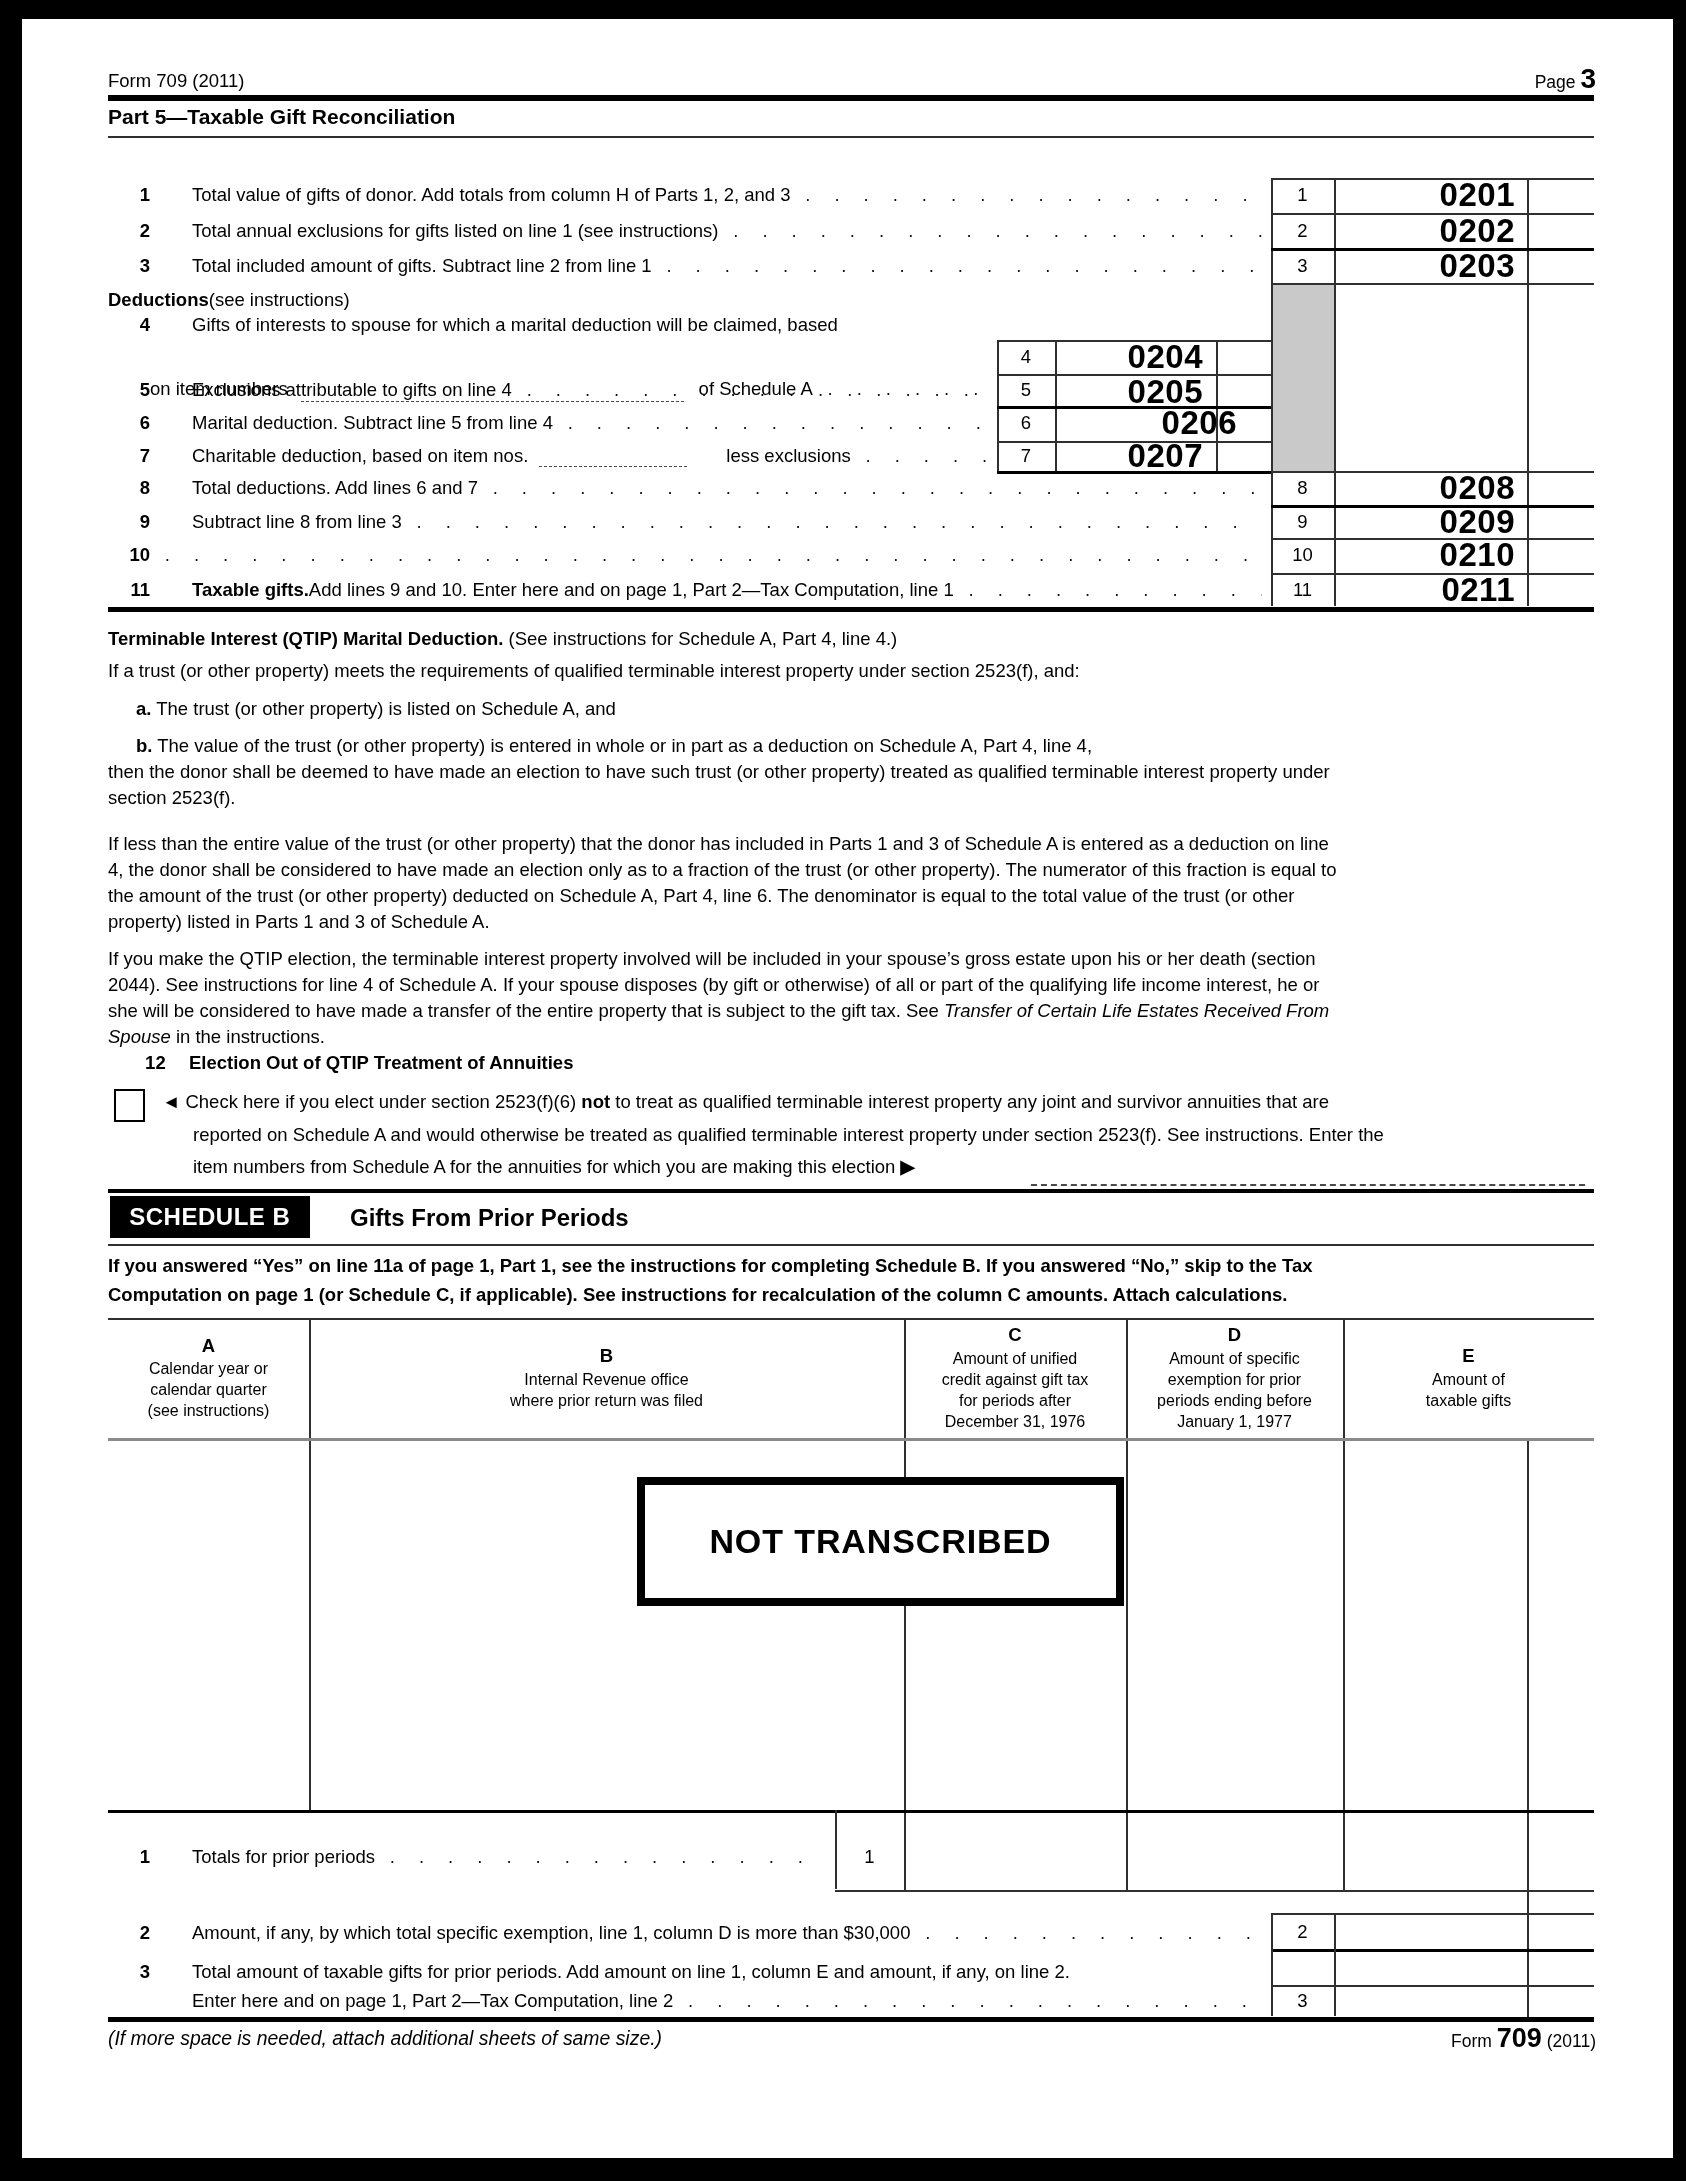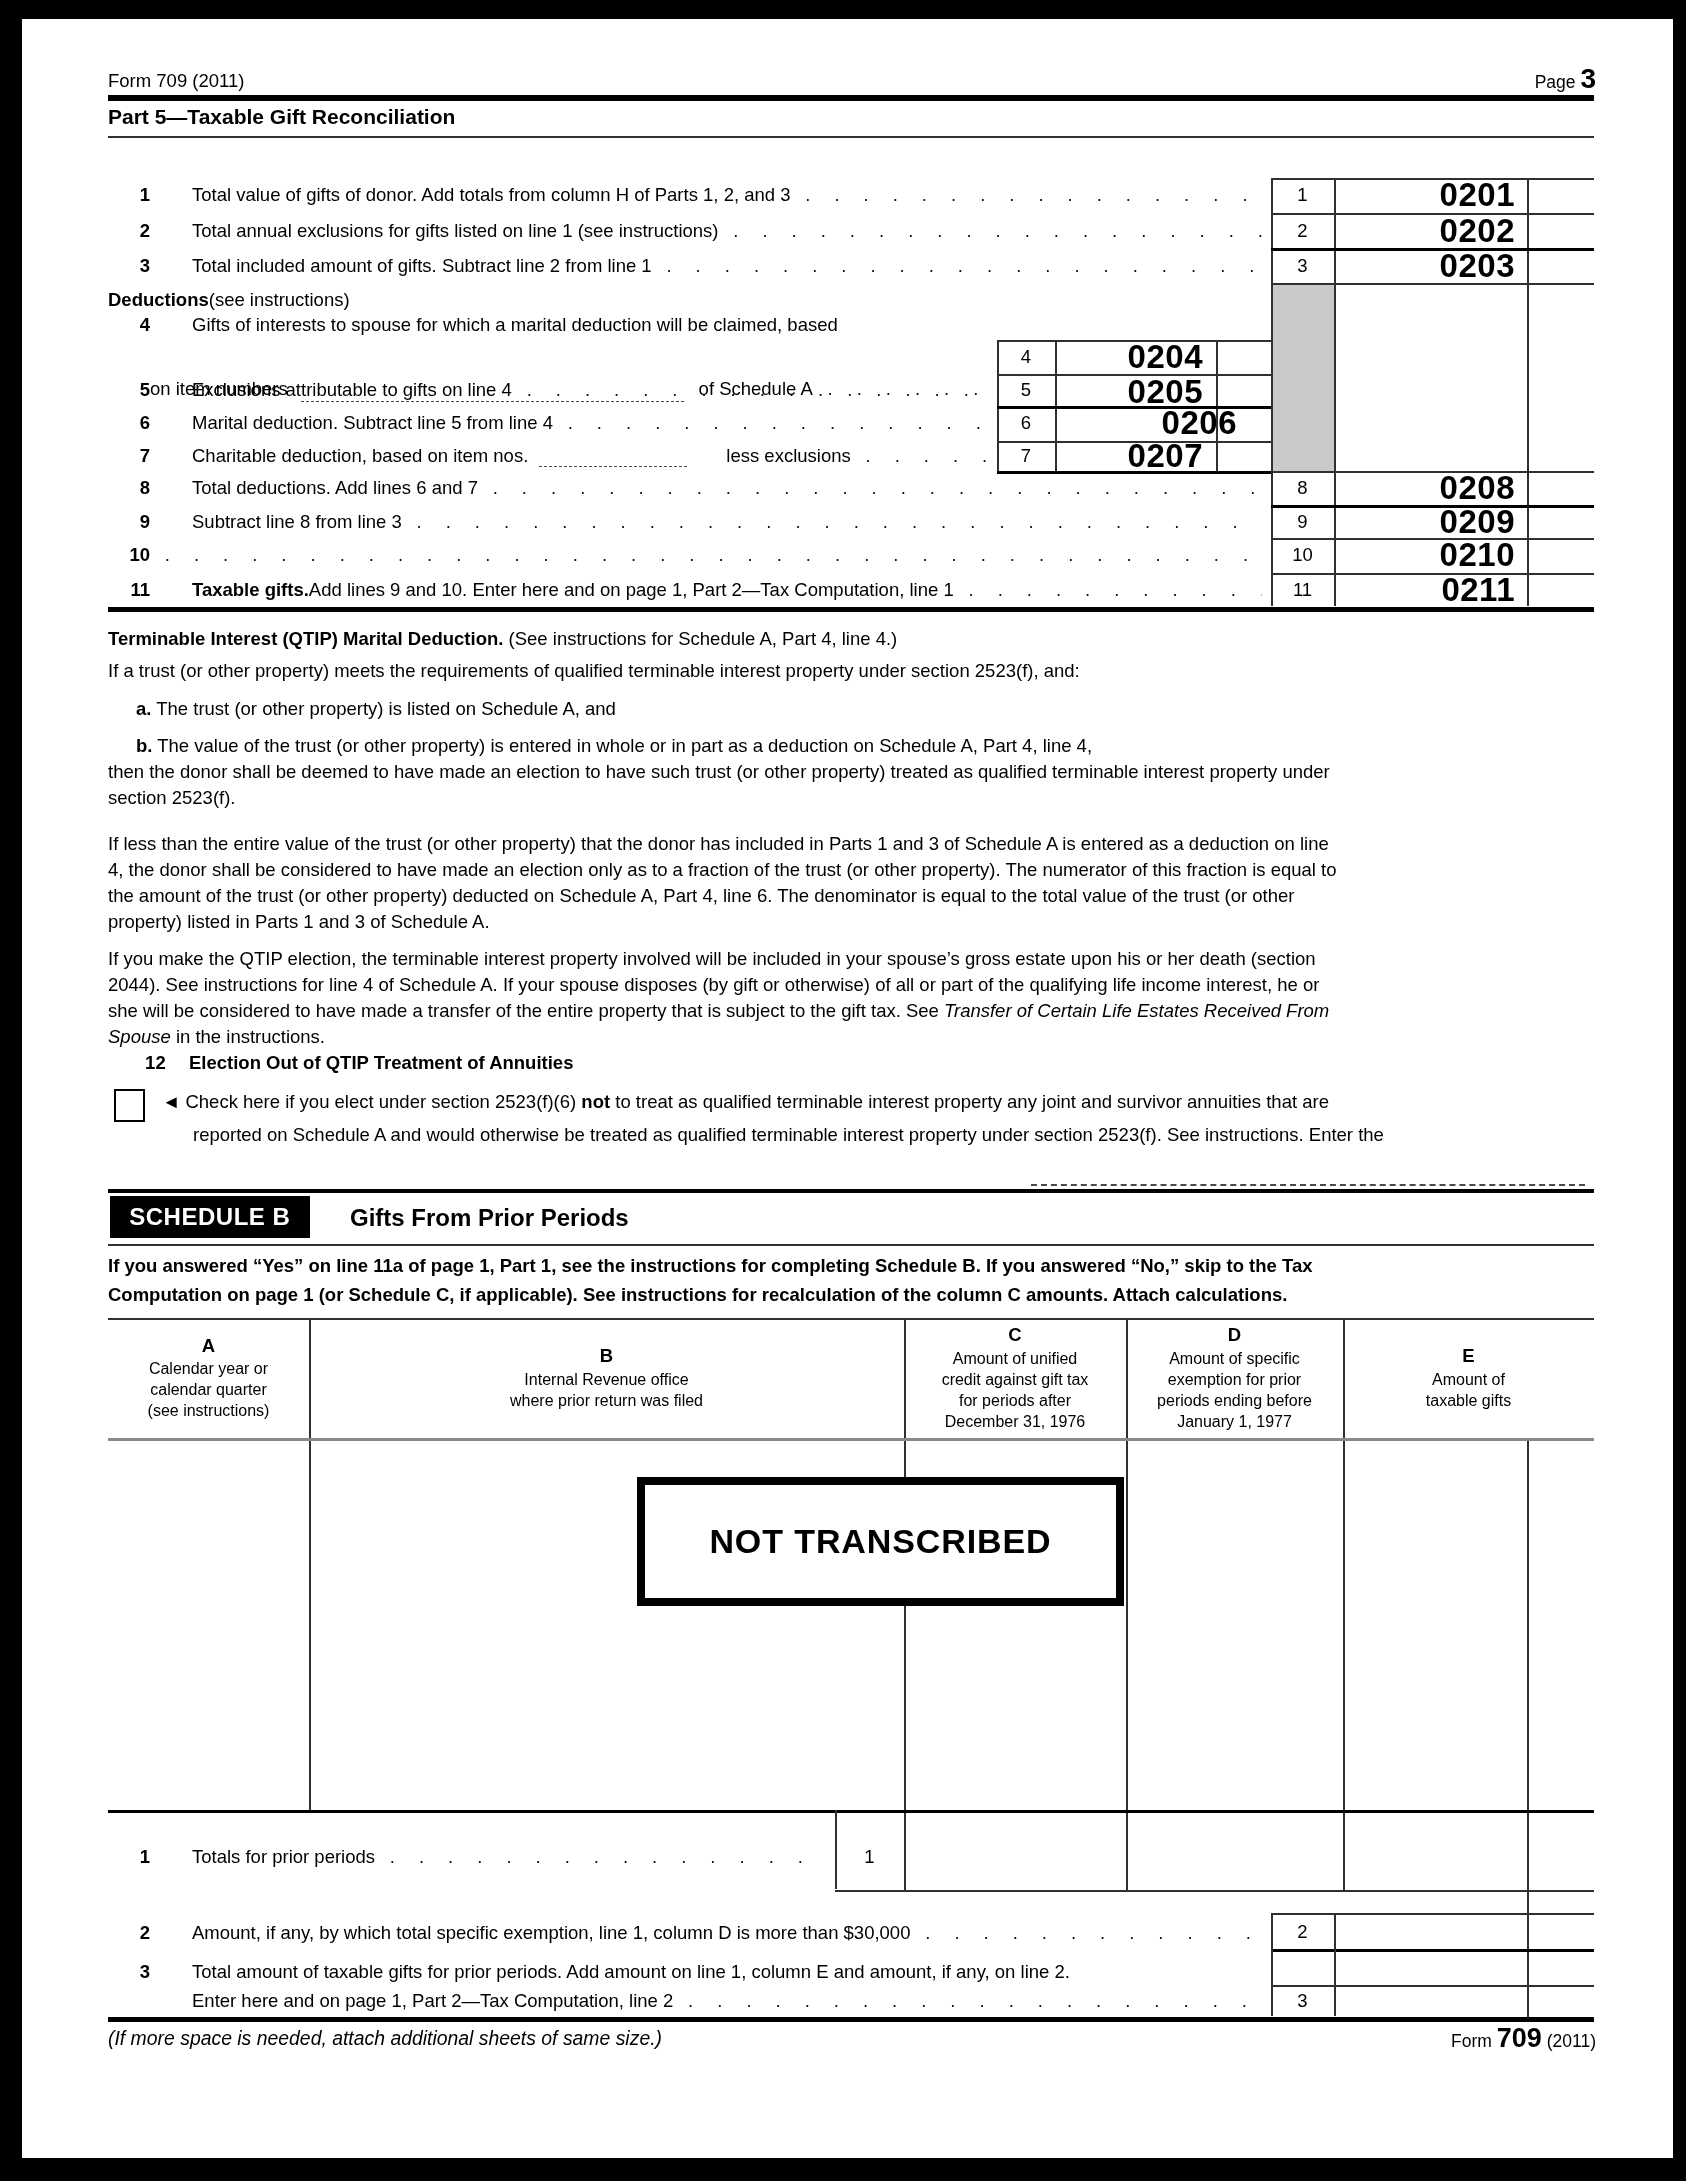--- a/index.html
+++ b/index.html
@@ -198,20 +198,23 @@
   </div>
 
   <div class="abs" style="left:108px;top:1052px;width:1486px;height:137px;font-size:18.5px;">
     <div class="abs b" style="left:15.7px;top:0;width:42px;text-align:right;">12</div>
     <div class="abs b" style="left:81px;top:0;">Election Out of QTIP Treatment of Annuities</div>
     <div class="cb" style="left:5.5px;top:37px;"></div>
     <div class="abs" style="left:54px;top:39px;white-space:nowrap;">
       <span>◄</span><span> Check here if you elect under section 2523(f)(6) </span><span class="b">not</span><span> to treat as qualified terminable interest property any joint and survivor annuities that are</span>
     </div>
     <div class="abs" style="left:85px;top:72px;white-space:nowrap;">reported on Schedule A and would otherwise be treated as qualified terminable interest property under section 2523(f). See instructions. Enter the</div>
+    <div class="abs" style="left:85px;top:104px;white-space:nowrap;">
+      <span>item numbers from Schedule A for the annuities for which you are making this election </span><span class="b">▶</span>
+    </div>
     <div class="abs" style="left:923px;top:121px;width:554px;border-bottom:2.3px dashed #4a4a4a;height:11px;"></div>
   </div>
 
   <div class="abs" style="left:108px;top:1189px;width:1486px;height:832px;">
     <div class="hl thick" style="left:0;top:0;width:1486px;height:3.7px;"></div>
     <div class="schlabel" style="left:1.8px;top:7.4px;width:200px;height:42px;">SCHEDULE B</div>
     <div class="abs b" style="left:242px;top:14.8px;font-size:24px;">Gifts From Prior Periods</div>
     <div class="hl" style="left:0;top:55px;width:1486px;"></div>
 
     <div class="abs b" style="left:0;top:66px;font-size:18.5px;white-space:nowrap;">If you answered “Yes” on line 11a of page 1, Part 1, see the instructions for completing Schedule B. If you answered “No,” skip to the Tax</div>

